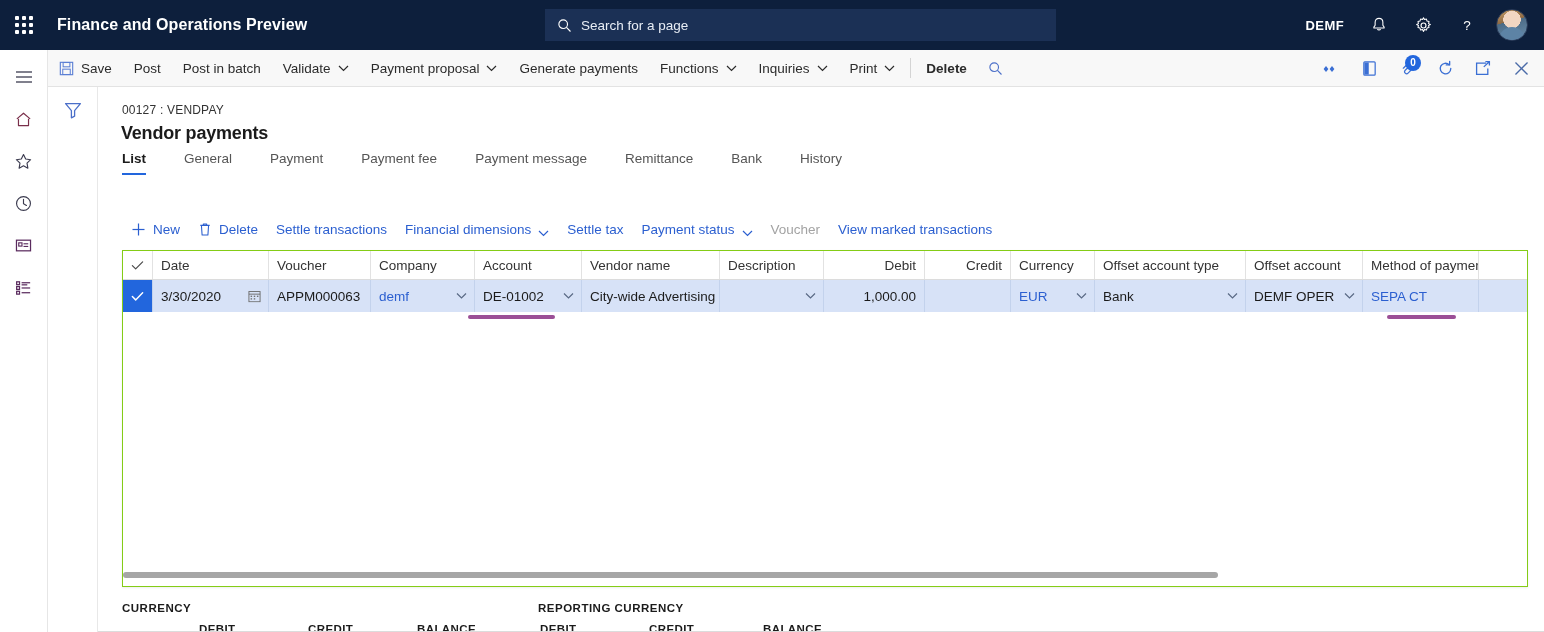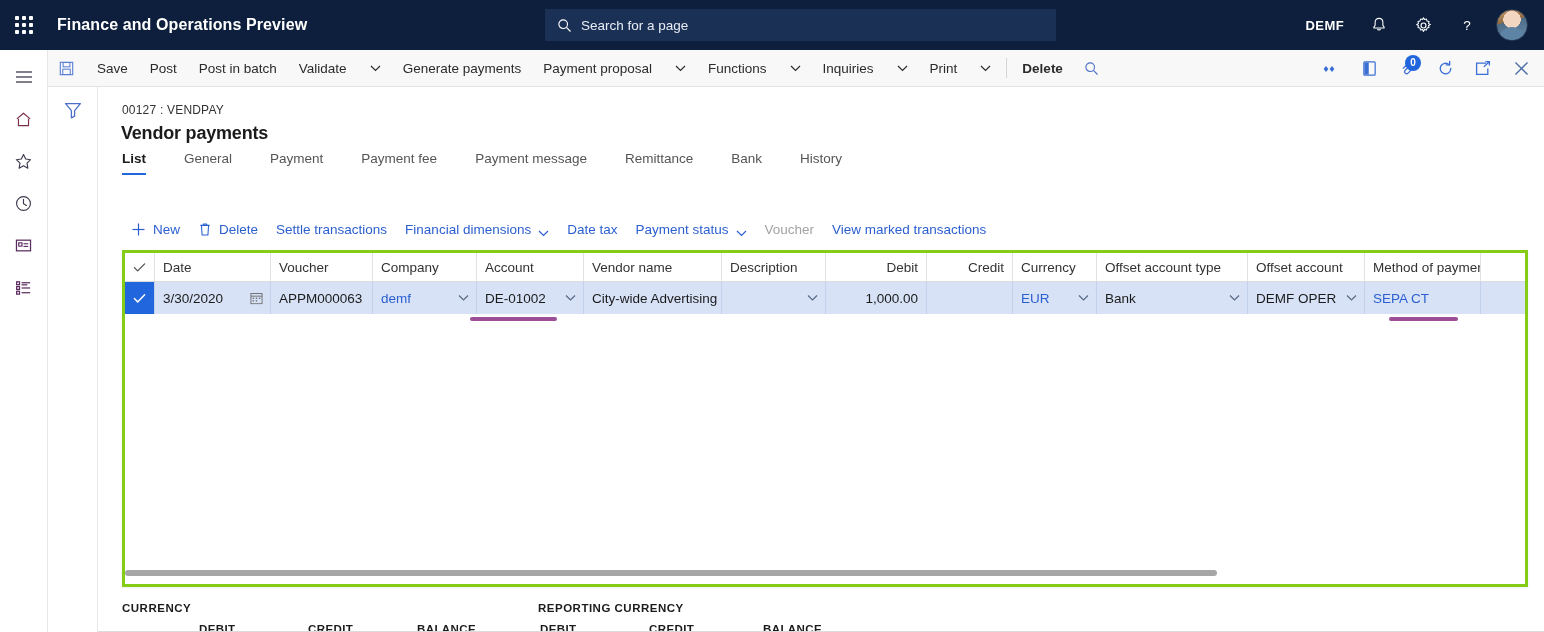--- a/index.html
+++ b/index.html
@@ -66,21 +66,21 @@
   }
 
   
   .cmdbar {
     position:absolute; left:48px; top:50px; width:1496px; height:37px;
     background:#f8f8f8; border-bottom:1px solid #e3e3e3;
     display:flex; align-items:center;
   }
   .cmd {
     display:flex; align-items:center; height:37px; padding:0 11px;
-    font-size:13.5px; color:#2b2b2b; cursor:pointer; white-space:nowrap;gap:16px;
+    font-size:13.5px; color:#2b2b2b; cursor:pointer; white-space:nowrap;
   }
   .cmd.strong { font-weight:bold; }
   .cmd .chev { margin-left:7px; display:flex; }
   .cmd .save-ico { margin-right:7px; display:flex; }
   .cmd-sep { width:1px; height:20px; background:#d4d4d4; margin:0 4px; }
   .cmd-search { padding:0 10px; height:37px; display:flex; align-items:center; cursor:pointer; }
   .cmd-right { position:absolute; right:4px; top:0; height:37px; display:flex; align-items:center; }
   .cmd-ico {
     width:38px; height:37px; display:flex; align-items:center; justify-content:center;
     cursor:pointer; position:relative;
@@ -122,21 +122,21 @@
     display:flex; align-items:flex-end; font-size:13.5px; color:#2b5fd0; cursor:pointer;
     padding:5px 9px; white-space:nowrap;
   }
   .gbtn.disabled { color:#a3a3a3; cursor:default; }
   .gbtn .gi { margin-right:7px; display:flex; align-items:center; }
   .gbtn .chev { margin-left:7px; display:flex; }
 
   
   .grid {
     position:absolute; left:24px; top:163px; width:1406px; height:337px;
-    background:#ffffff; border:3px solid #84cc16;
+    background:#ffffff; border:1px solid #84cc16;
     box-shadow:0 1px 2px rgba(0,0,0,.07); overflow:hidden;
   }
   .grid-head { display:flex; height:29px; border-bottom:1px solid #dcdcdc; background:#ffffff; }
   .grid-row { display:flex; height:32px; background:#d7e2f7; }
   .gcell {
     display:flex; align-items:center; height:100%; font-size:13.5px; color:#1b1b1b;
     border-right:1px solid #e2e2e2; padding:0 8px; position:relative; overflow:hidden;
     white-space:nowrap;
   }
   .grid-head .gcell { color:#333; }
@@ -291,29 +291,29 @@
     </div>
     <div class="cmd">
       <span>Validate</span>
       <span class="chev">
           <svg width="11" height="7" viewBox="0 0 11 7">
             <path d="M1 1l4.5 4.5L10 1" fill="none" stroke="#2b2b2b" stroke-width="1.2"></path>
           </svg>
         </span>
     </div>
     <div class="cmd">
-      <span>Generate payments</span>
-    </div>
-    <div class="cmd">
       <span>Payment proposal</span>
       <span class="chev">
           <svg width="11" height="7" viewBox="0 0 11 7">
             <path d="M1 1l4.5 4.5L10 1" fill="none" stroke="#2b2b2b" stroke-width="1.2"></path>
           </svg>
         </span>
+    </div>
+    <div class="cmd">
+      <span>Generate payments</span>
     </div>
     <div class="cmd">
       <span>Functions</span>
       <span class="chev">
           <svg width="11" height="7" viewBox="0 0 11 7">
             <path d="M1 1l4.5 4.5L10 1" fill="none" stroke="#2b2b2b" stroke-width="1.2"></path>
           </svg>
         </span>
     </div>
     <div class="cmd">
@@ -435,21 +435,21 @@
       </div>
       <div class="gbtn">
         <span>Financial dimensions</span>
         <span class="chev">
             <svg width="11" height="7" viewBox="0 0 11 7">
               <path d="M1 1l4.5 4.5L10 1" fill="none" stroke="#2b5fd0" stroke-width="1.2"></path>
             </svg>
           </span>
       </div>
       <div class="gbtn">
-        <span>Date tax</span>
+        <span>Settle tax</span>
       </div>
       <div class="gbtn">
         <span>Payment status</span>
         <span class="chev">
             <svg width="11" height="7" viewBox="0 0 11 7">
               <path d="M1 1l4.5 4.5L10 1" fill="none" stroke="#2b5fd0" stroke-width="1.2"></path>
             </svg>
           </span>
       </div>
       <div class="gbtn disabled">

